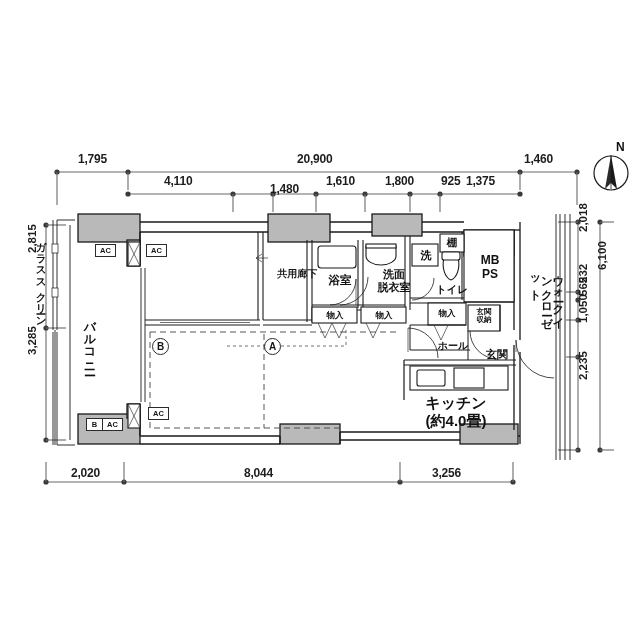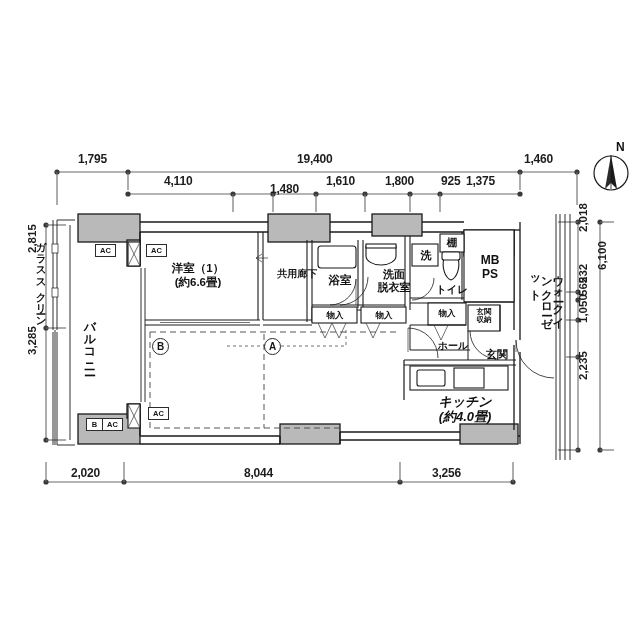--- a/index.html
+++ b/index.html
@@ -332,21 +332,21 @@
 
     <g>
       <polyline class="dashzone" points="150,332 150,428 340,428"></polyline>
       <line class="dashzone" x1="150" y1="332" x2="398" y2="332"></line>
       <line class="dashzone" x1="264" y1="334" x2="264" y2="428"></line>
     </g>
 
   </svg>
 
   <div class="dim" style="left:78px;top:152px;">1,795</div>
-  <div class="dim" style="left:297px;top:152px;">19,400</div>
+  <div class="dim" style="left:297px;top:152px;">20,900</div>
   <div class="dim" style="left:524px;top:152px;">1,460</div>
 
   <div class="dim" style="left:164px;top:174px;">4,110</div>
   <div class="dim" style="left:270px;top:182px;">1,480</div>
   <div class="dim" style="left:326px;top:174px;">1,610</div>
   <div class="dim" style="left:385px;top:174px;">1,800</div>
   <div class="dim" style="left:441px;top:174px;">925</div>
   <div class="dim" style="left:466px;top:174px;">1,375</div>
 
   <div class="dim" style="left:71px;top:466px;">2,020</div>
@@ -356,23 +356,21 @@
   <div class="dimv" style="left:38px;top:253px;">2,815</div>
   <div class="dimv" style="left:38px;top:355px;">3,285</div>
 
   <div class="dimv" style="left:589px;top:232px;">2,018</div>
   <div class="dimv" style="left:589px;top:283px;">232</div>
   <div class="dimv" style="left:589px;top:296px;">565</div>
   <div class="dimv" style="left:589px;top:323px;">1,050</div>
   <div class="dimv" style="left:589px;top:380px;">2,235</div>
   <div class="dimv" style="left:608px;top:270px;">6,100</div>
 
-  <div class="room" style="left:143px;top:262px;width:110px;font-size:11.5px;">洋室（1）
-(約6.6畳)</div>
-  <div class="room" style="left:419px;top:394px;width:92px;font-size:13px;font-style:italic;">キッチン
+  <div class="room" style="left:410px;top:394px;width:92px;font-size:15px;">キッチン
 (約4.0畳)</div>
   <div class="room" style="left:321px;top:274px;width:38px;font-size:11.5px;">浴室</div>
   <div class="room" style="left:370px;top:268px;width:48px;font-size:11px;">洗面
 脱衣室</div>
   <div class="room" style="left:430px;top:283px;width:44px;font-size:10.5px;">トイレ</div>
   <div class="room" style="left:432px;top:340px;width:42px;font-size:10px;">ホール</div>
   <div class="room" style="left:480px;top:348px;width:34px;font-size:11px;">玄関</div>
   <div class="room" style="left:474px;top:253px;width:32px;font-size:12px;">MB
 PS</div>
 

